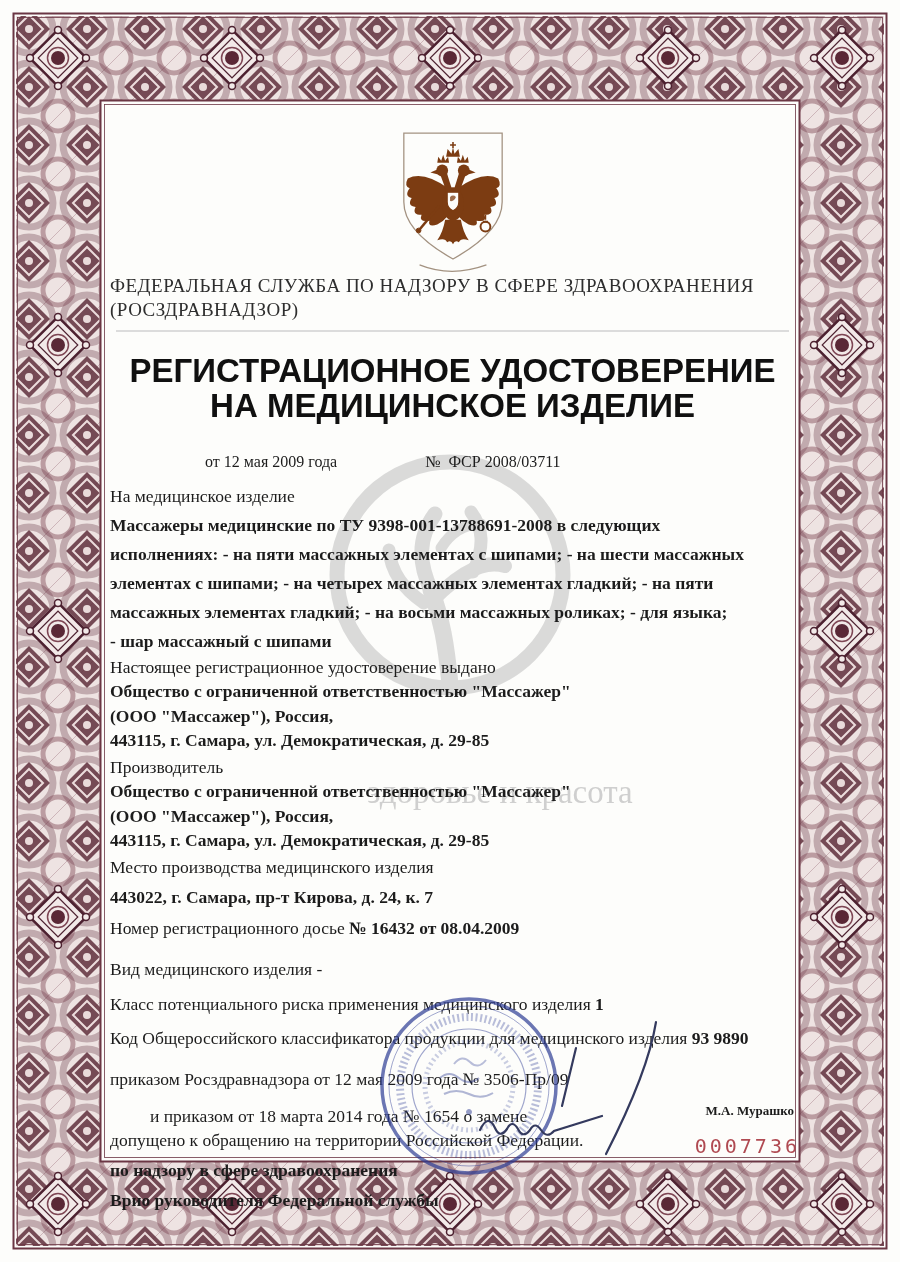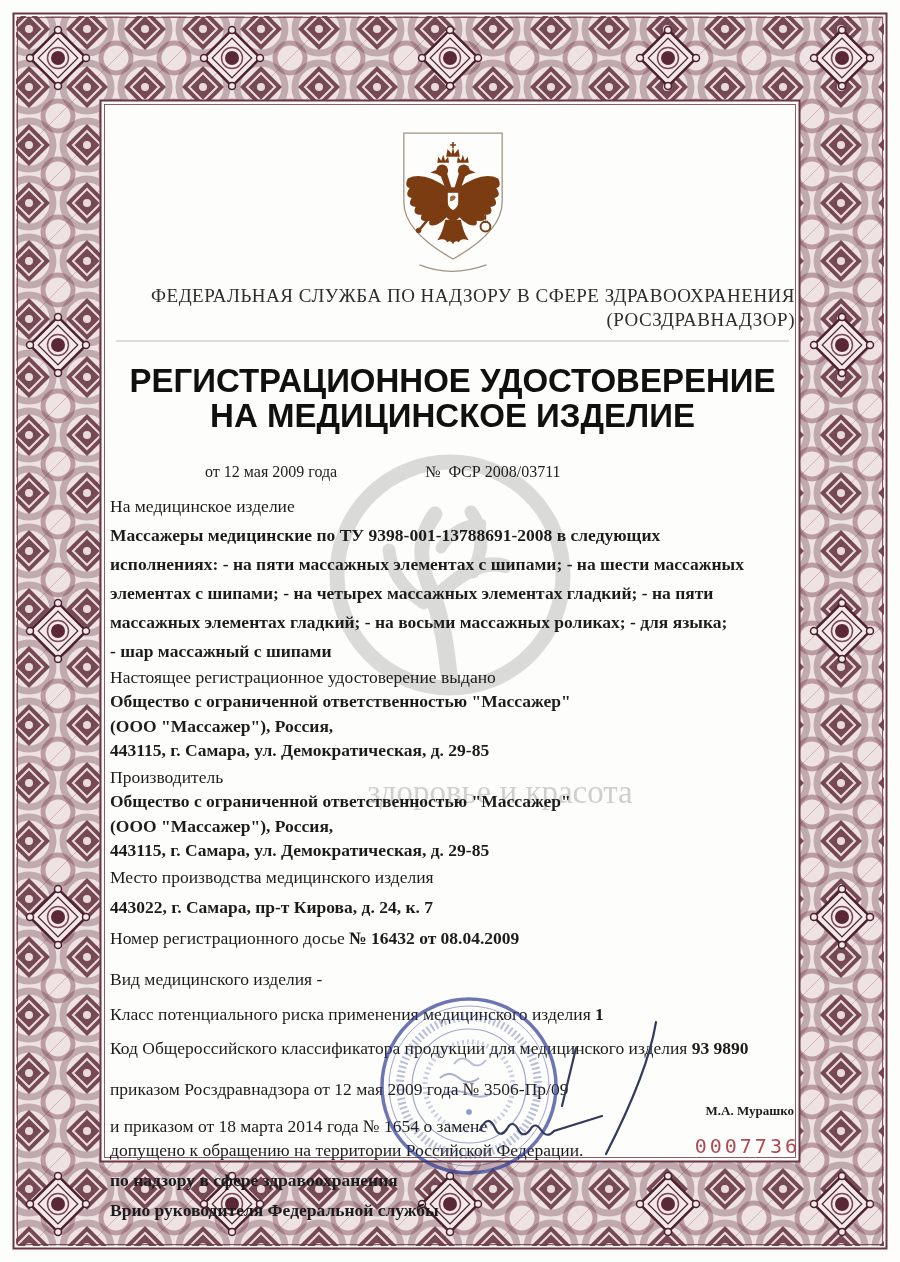--- a/index.html
+++ b/index.html
@@ -15,34 +15,34 @@
     font-family:"Liberation Sans", sans-serif; font-weight:bold; font-size:100px;
     color:#aeaeae; opacity:.55; letter-spacing:-2px; white-space:nowrap; line-height:1;
   }
   .wm-tagline {
     position:absolute; left:500px; top:776px; transform:translateX(-50%); z-index:2;
     font-family:Liberation Serif, serif; font-size:33px; color:#b2b2b2; opacity:.6;
     white-space:nowrap; line-height:1;
   }
   .content { position:absolute; left:110px; top:103px; width:685px; z-index:3; }
   .coat { display:block; margin:26px auto 0; }
-  .authority { text-align:right; font-size:19px; letter-spacing:.5px; color:#2e2e2e; line-height:24px; margin-top:12px; }
+  .authority { text-align:left; font-size:19px; letter-spacing:.5px; color:#2e2e2e; line-height:24px; margin-top:2px; }
   .faint-rule { height:2px; background:#dcdcdc; margin:8px 6px 0; }
   .title {
     text-align:center; font-family:"Liberation Sans", sans-serif; font-weight:bold;
     font-size:33px; line-height:35px; color:#101010; margin:21px 0 0; letter-spacing:0;
   }
   .date-row { display:flex; margin-top:26px; font-weight:normal; font-size:16px; line-height:26px; padding-left:95px; }
   .date-row .num { margin-left:88px; white-space:pre; }
   p { margin:0; font-size:17.5px; line-height:23px; }
   .lh24 { line-height:24px; }
   .b { font-weight:bold;margin-top:6px; }
   .blk { font-weight:bold; line-height:24.5px; }
   .mt2 { margin-top:2px; } .mt25 { margin-top:2.5px;font-family:Liberation Serif, serif; } .mt7 { margin-top:7px; }
-  .mt10 { margin-top:10px; } .mt11 { margin-top:11px; } .mt13 { margin-top:13px; }
+  .mt10 { margin-top:10px; } .mt11 { margin-top:11px; } .mt13 { margin-top:13px;margin-left:40px; }
   .mt17 { margin-top:17px; }
   .sig-row { position:relative; }
   .sig-name { position:absolute; top:1103px; right:106px; font-weight:bold; font-size:13px; z-index:3; }
   .serial {
     position:absolute; top:1134px; right:100px; z-index:3;
     font-family:"DejaVu Sans Mono", monospace; font-size:20px; letter-spacing:3px; color:#b04a52;
   }
   .stamp { position:absolute; left:374px; top:994px; z-index:4; opacity:.82; }
   .signature { position:absolute; left:455px; top:1000px; z-index:5; }
 </style>

